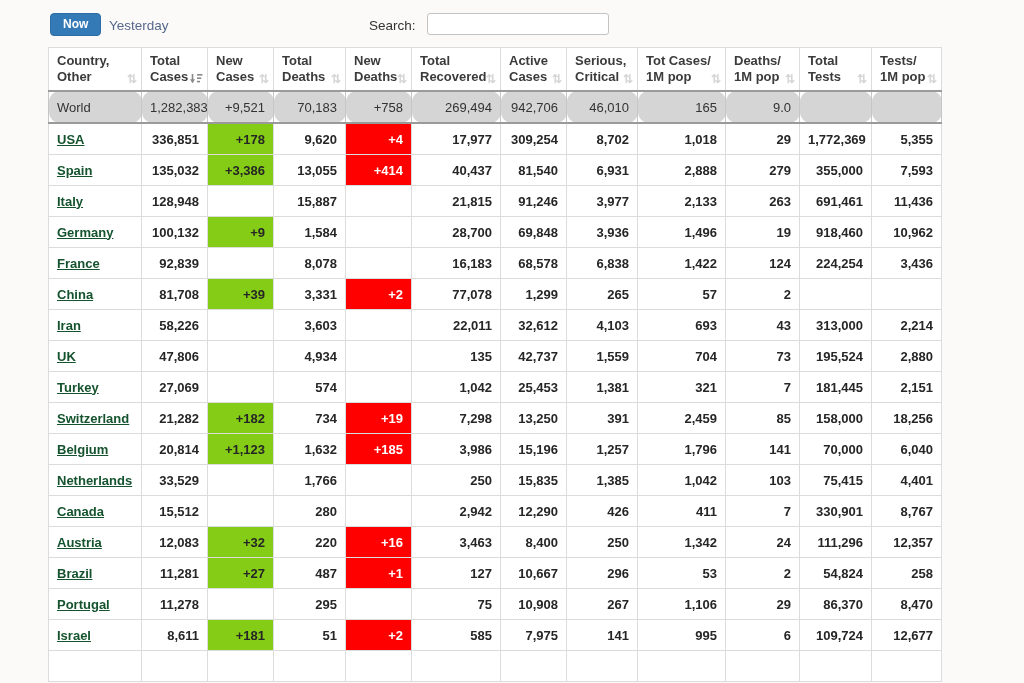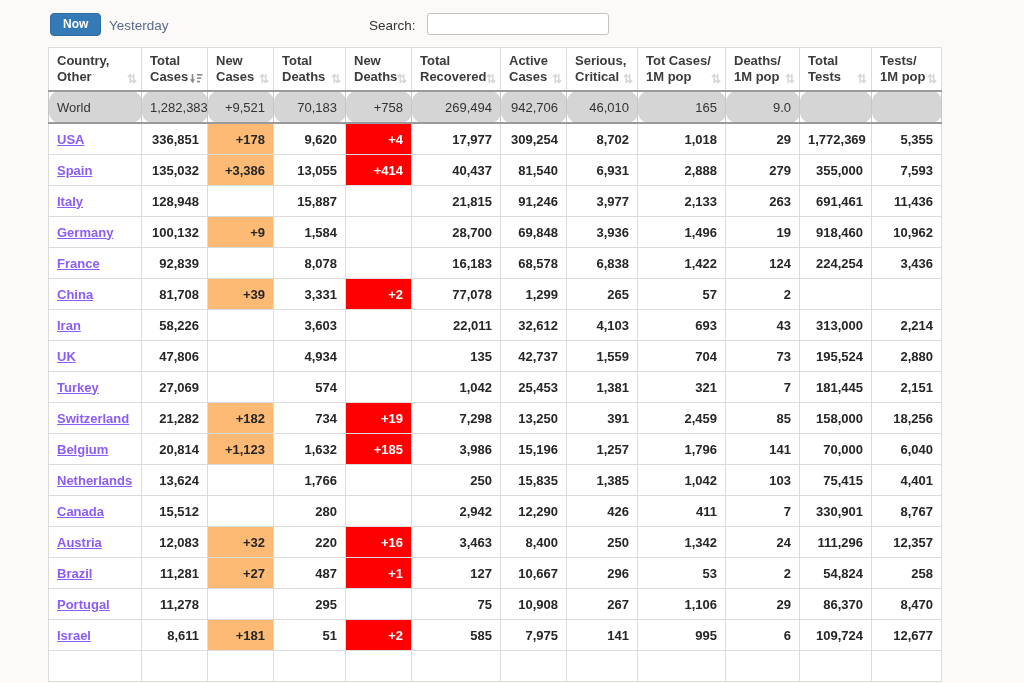--- a/index.html
+++ b/index.html
@@ -57,24 +57,24 @@
     font-size:12px; line-height:12px; color:#d6d6d6;
   }
   .sort-icon.active svg { display:block; }
   td { height:30px; padding:0 8px; color:#262626; }
   td.num { text-align:right; font-weight:bold; }
   tr.world-row td {
     background:#d5d5d5; font-weight:normal; color:#333;
     border-bottom:2px solid #9a9a9a; border-color:#c6c6c6;
   }
   tr.world-row td { border-bottom:2px solid #9a9a9a;border-radius:11px; }
-  td.cell-yellow { background:#fdba74; }
+  td.cell-yellow { background:#84cc16; }
   td.cell-red { background:#ff0000; color:#ffffff; }
   a.country-link {
-    color:#8b5cf6; font-weight:bold; text-decoration:underline;
+    color:#14532d; font-weight:bold; text-decoration:underline;
     font-size:13px; cursor:pointer;
   }
   .world-label { font-weight:normal; color:#333; }
 </style>
 </head>
 <body>
 
 <button class="btn-now">Now</button>
 <a class="link-yesterday">Yesterday</a>
 <span class="search-label">Search:</span>
@@ -296,21 +296,21 @@
           <td class="num">3,986</td>
           <td class="num">15,196</td>
           <td class="num">1,257</td>
           <td class="num">1,796</td>
           <td class="num">141</td>
           <td class="num">70,000</td>
           <td class="num">6,040</td>
         </tr>
         <tr>
           <td><a class="country-link">Netherlands</a></td>
-          <td class="num">13,624</td>
+          <td class="num">33,529</td>
           <td class="num"></td>
           <td class="num">1,766</td>
           <td class="num"></td>
           <td class="num">250</td>
           <td class="num">15,835</td>
           <td class="num">1,385</td>
           <td class="num">1,042</td>
           <td class="num">103</td>
           <td class="num">75,415</td>
           <td class="num">4,401</td>

